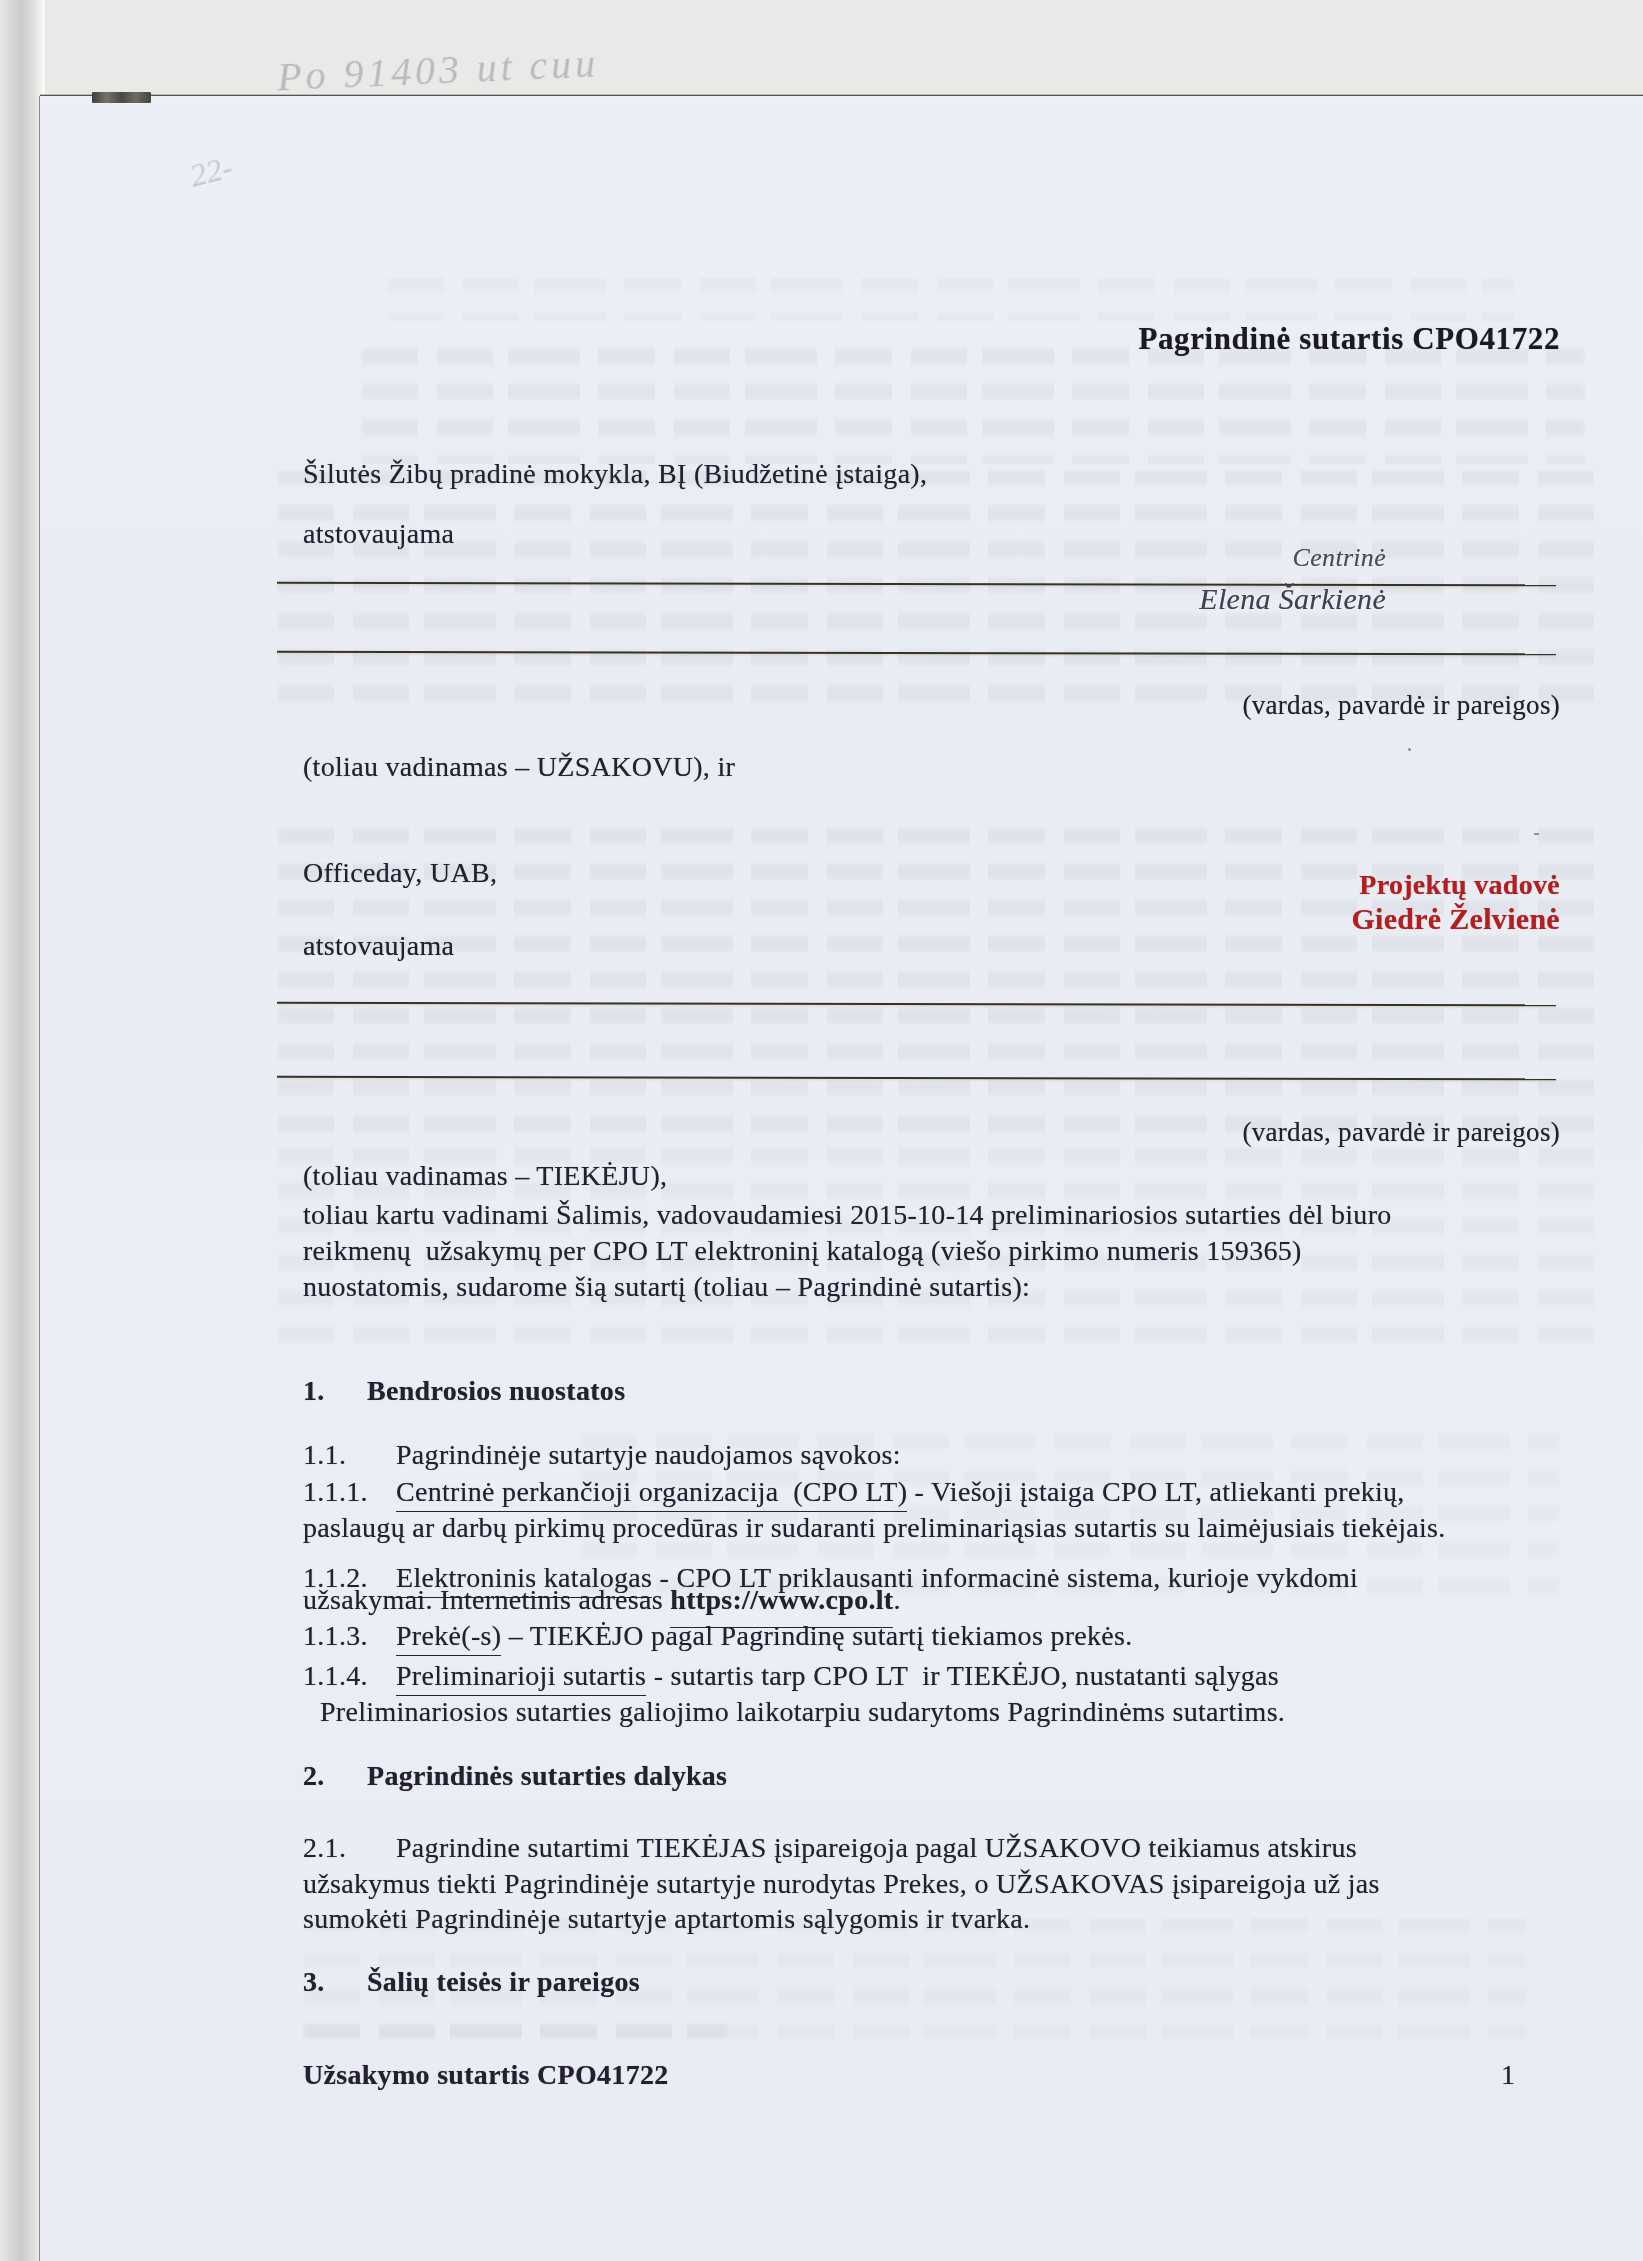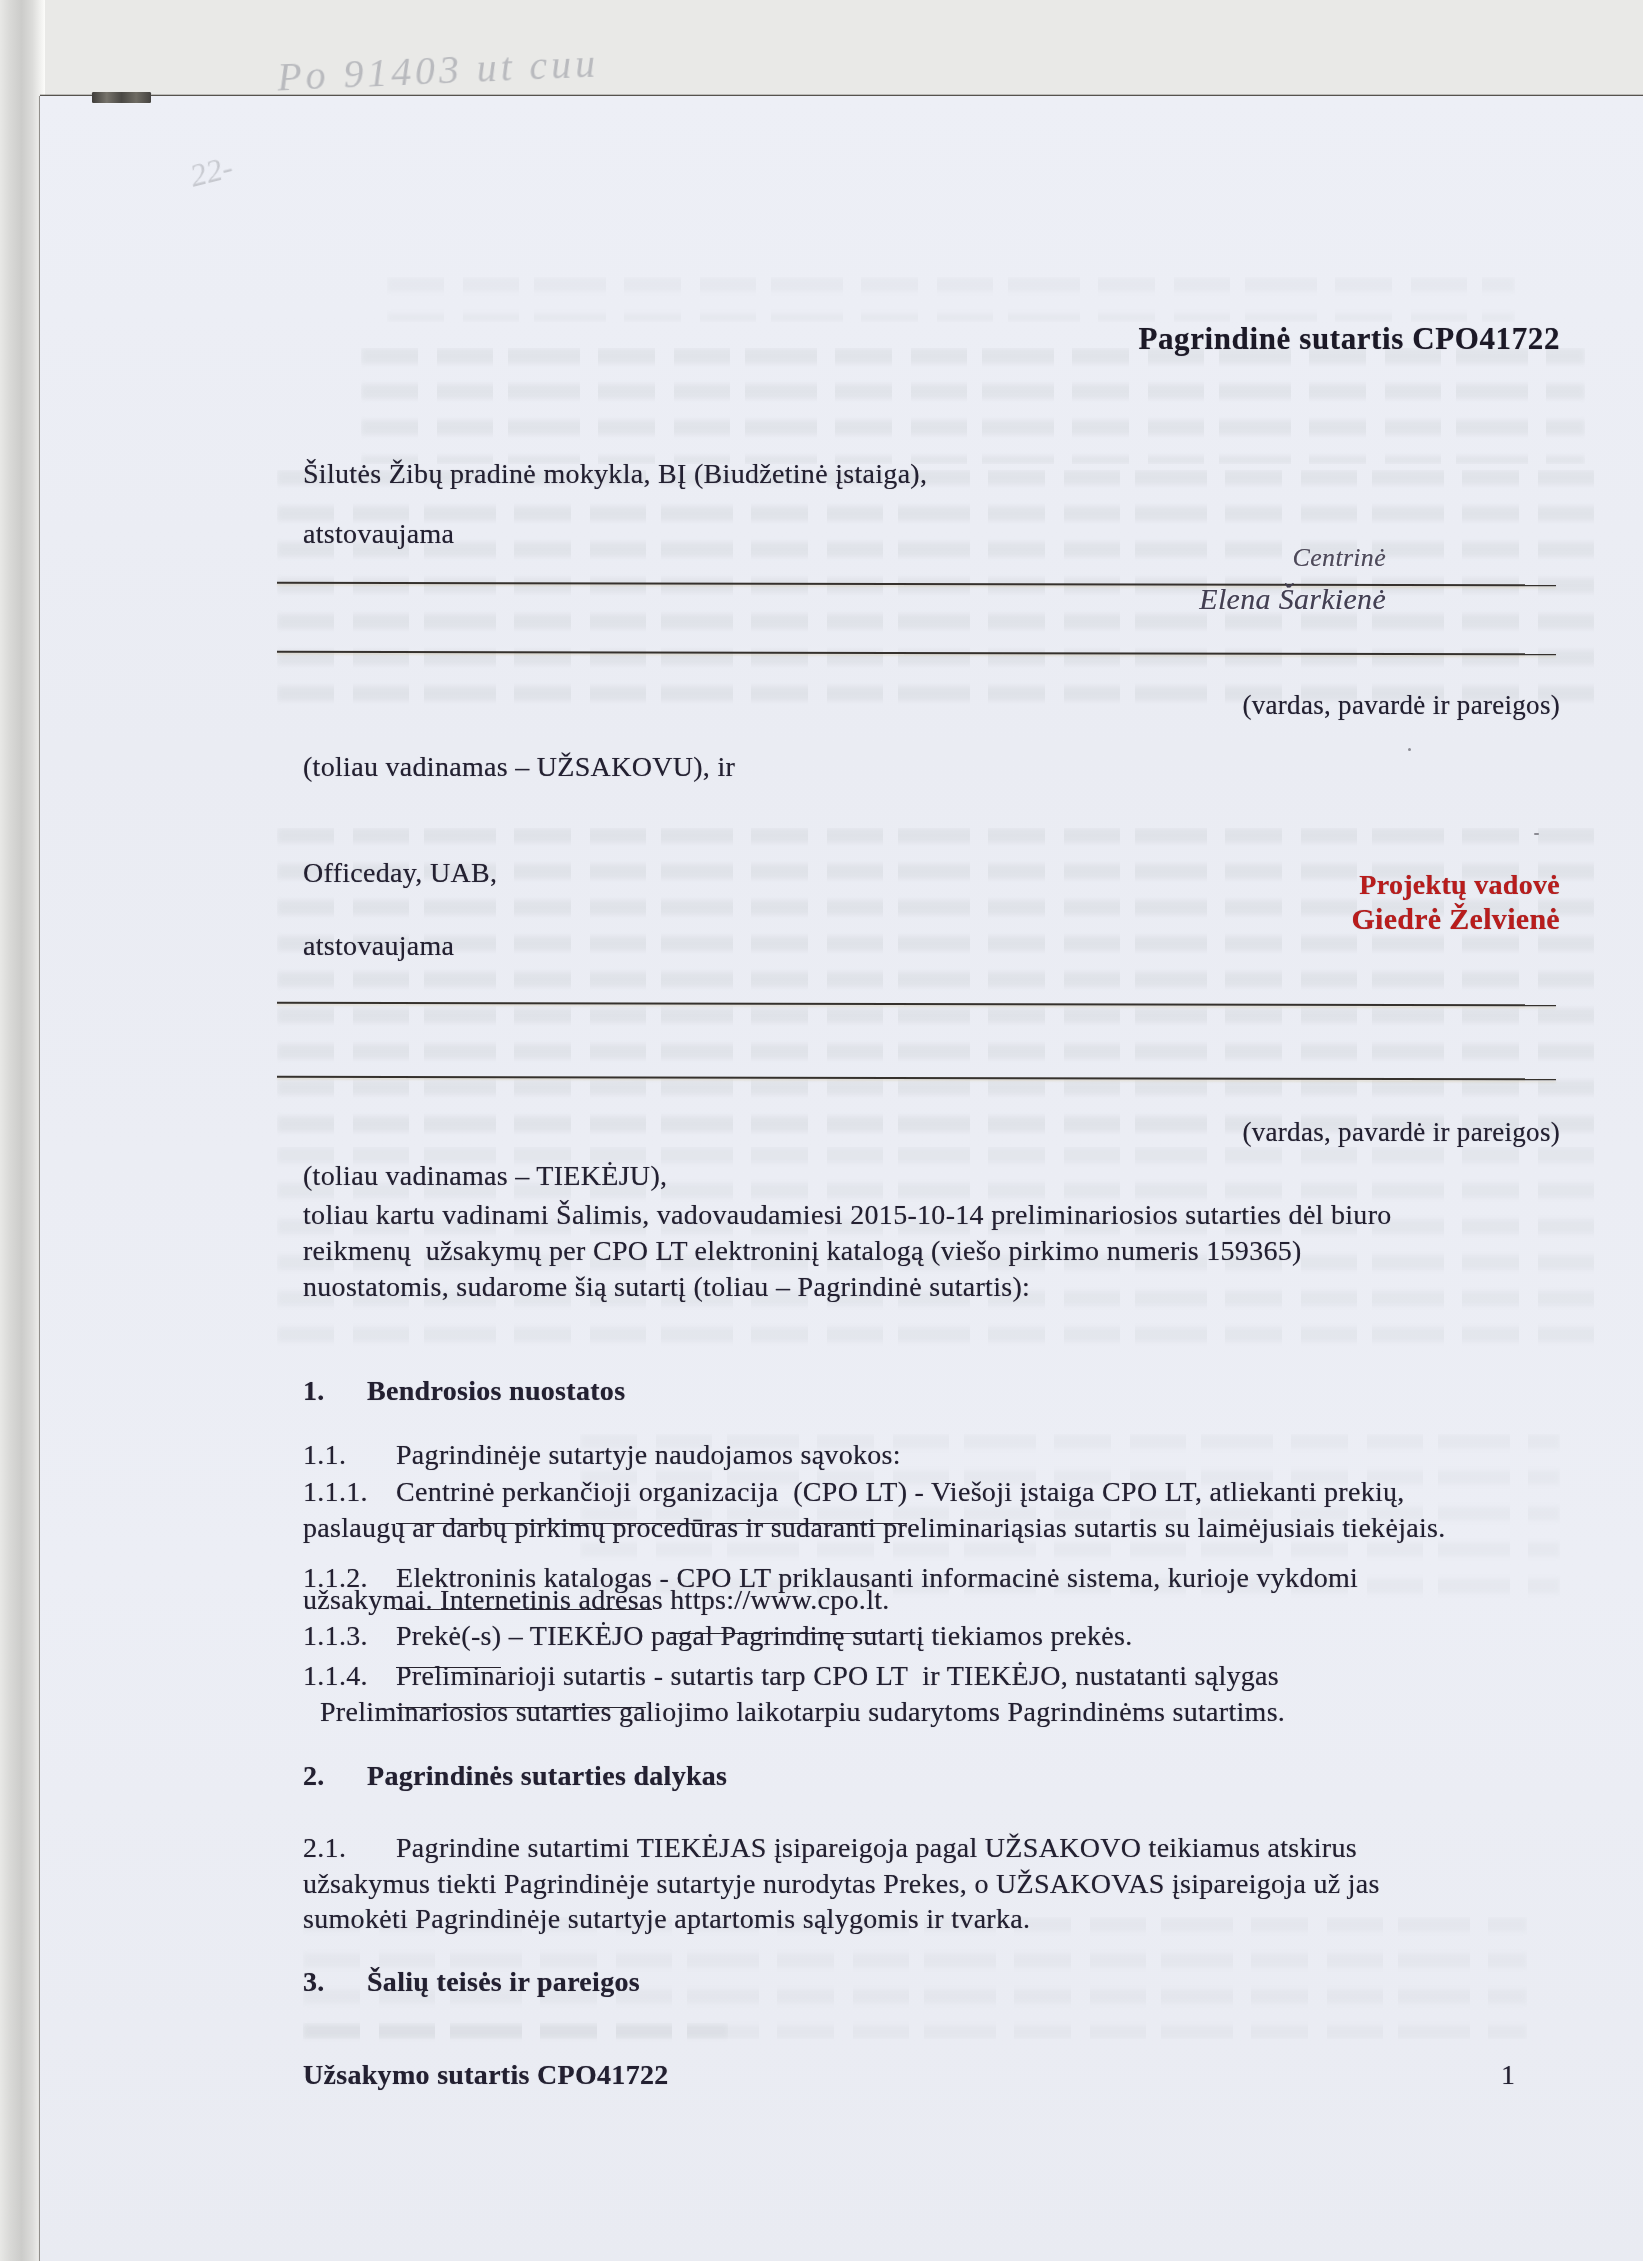--- a/index.html
+++ b/index.html
@@ -53,22 +53,22 @@
   .caption{font-size:27px}
   .pos-italic{font-style:italic;font-size:26px;color:#4e4a5a;text-shadow:0 0 0.6px rgba(60,56,76,.4)}
   .name-italic{font-style:italic;font-size:30px;color:#433f52;text-shadow:0 0 0.6px rgba(55,50,72,.4)}
   .bolditalic{font-weight:bold;color:#b91c1c}
   .sig-line{
     position:absolute;left:277px;width:1279px;height:1.9px;background:#35312d;
     box-shadow:0 1.9px 1.9px rgba(205,185,130,.28);transform:rotate(.12deg);
   }
   .num{display:inline-block;width:93px}
   .num-h{display:inline-block;width:64px}
-  .term{border-bottom:1.9px solid #28242e;padding-bottom:16px}
-  .url{font-weight:normal;border-bottom:1.9px solid #28242e;padding-bottom:18px}
+  .term{border-bottom:1.9px solid #28242e;padding-bottom:4px}
+  .url{font-weight:bold;border-bottom:1.9px solid #28242e;padding-bottom:12px}
 
   
   .staple{
     position:absolute;left:92px;top:92px;width:59px;height:11px;border-radius:1.3px;
     background:linear-gradient(90deg,#3f3d3a,#76736b 25%,#4a4844 50%,#6e6b63 75%,#454340);
     box-shadow:0 0.6px 0 rgba(255,255,255,.4);
   }
   .hand-top{
     position:absolute;left:277px;top:40px;width:619px;
     font-style:italic;font-size:40px;letter-spacing:3.9px;color:#9a9ca4;opacity:.6;

